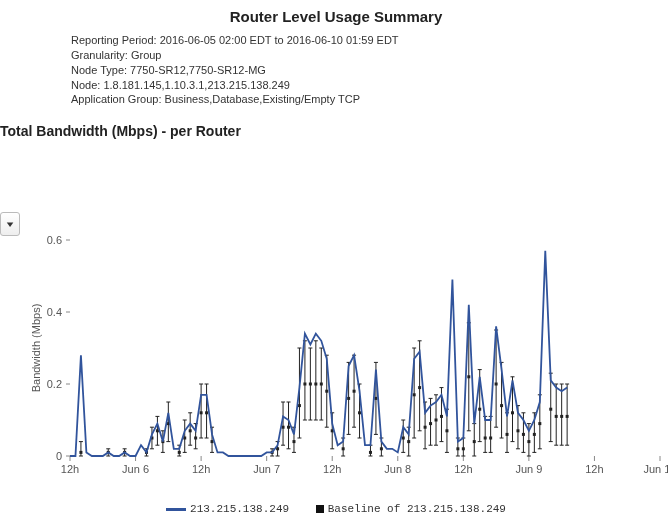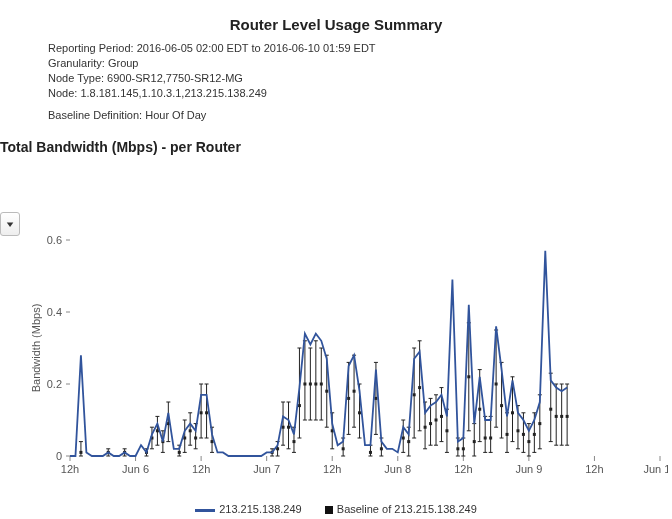--- a/index.html
+++ b/index.html
@@ -1,50 +1,50 @@
 <!DOCTYPE html>
 <html><head>
 <meta charset="utf-8">
 <style>
   html,body{margin:0;padding:0;font-family:"Segoe UI",Arial,Helvetica,sans-serif;font-size:12px;color:#222;background:#fff;}
   .page{width:672px;height:519px;position:relative;overflow:hidden;}
-  .title{text-align:center;font-weight:700;font-size:15px;padding-top:16px;}
-  .meta{padding:8px 0 0 48px;font-size:11px;line-height:1.35;color:#333;}
+  .title{text-align:center;font-weight:700;font-size:15px;padding-top:8px;}
+  .meta{padding:8px 0 0 48px;font-size:11px;line-height:1.35;color:#333;margin-left:23px;}
   .meta .blk{margin-bottom:8px;}
   .chart-title{text-align:left;font-weight:700;font-size:14px;margin-top:16px;}
   .menu-btn{position:absolute;left:0;top:212px;width:18px;height:22px;border:1px solid #bbb;border-radius:3px;background:linear-gradient(#fff,#eee);display:flex;align-items:center;justify-content:center;cursor:pointer;}
   .menu-btn span{font-size:8px;color:#333;transform:scaleX(1.4);}
   .plot{position:absolute;left:28px;top:232px;width:640px;height:260px;}
   svg{display:block;}
   .axis-title{font-size:11px;fill:#555;}
   .tick-line{stroke:#888;stroke-width:1;}
   .series-line{stroke:#31549c;stroke-width:1.8;fill:none;}
   .baseline-whisker{stroke:#222;stroke-width:1;}
   .baseline-dot{fill:#222;}
   .baseline-tick{stroke:#222;stroke-width:1;}
-  .legend{position:absolute;left:0;bottom:4px;width:672px;text-align:center;font-size:11px;color:#333;}
+  .legend{position:absolute;left:0;bottom:4px;width:672px;text-align:center;font-size:11px;color:#333;font-family:Liberation Mono, monospace;}
   .legend .item{display:inline-block;margin:0 10px;}
   .legend .swatch-line{display:inline-block;width:20px;height:3px;background:#31549c;vertical-align:middle;margin-right:4px;}
   .legend .swatch-sq{display:inline-block;width:8px;height:8px;background:#111;vertical-align:middle;margin-right:4px;}
 </style>
 </head>
 <body>
 
 <div class="page">
   <div class="title">Router Level Usage Summary</div>
 
   <div class="meta">
     <div class="blk" id="meta-a">
         <div>Reporting Period: 2016-06-05 02:00 EDT to 2016-06-10 01:59 EDT</div>
         <div>Granularity: Group</div>
-        <div>Node Type: 6900-SR12,7750-SR12-MG</div>
+        <div>Node Type: 7750-SR12,7750-SR12-MG</div>
         <div>Node: 1.8.181.145,1.10.3.1,213.215.138.249</div>
+        <div>Application Group: Business,Database,Existing/Empty TCP</div>
       </div>
     <div class="blk" id="meta-b">
-        <div>Baseline Definition: Hour Of Day</div>
       </div>
   </div>
 
   <div class="chart-title">Total Bandwidth (Mbps) - per Router</div>
 
   <div class="menu-btn">
     <span>▼</span>
   </div>
 
   <div class="plot">

